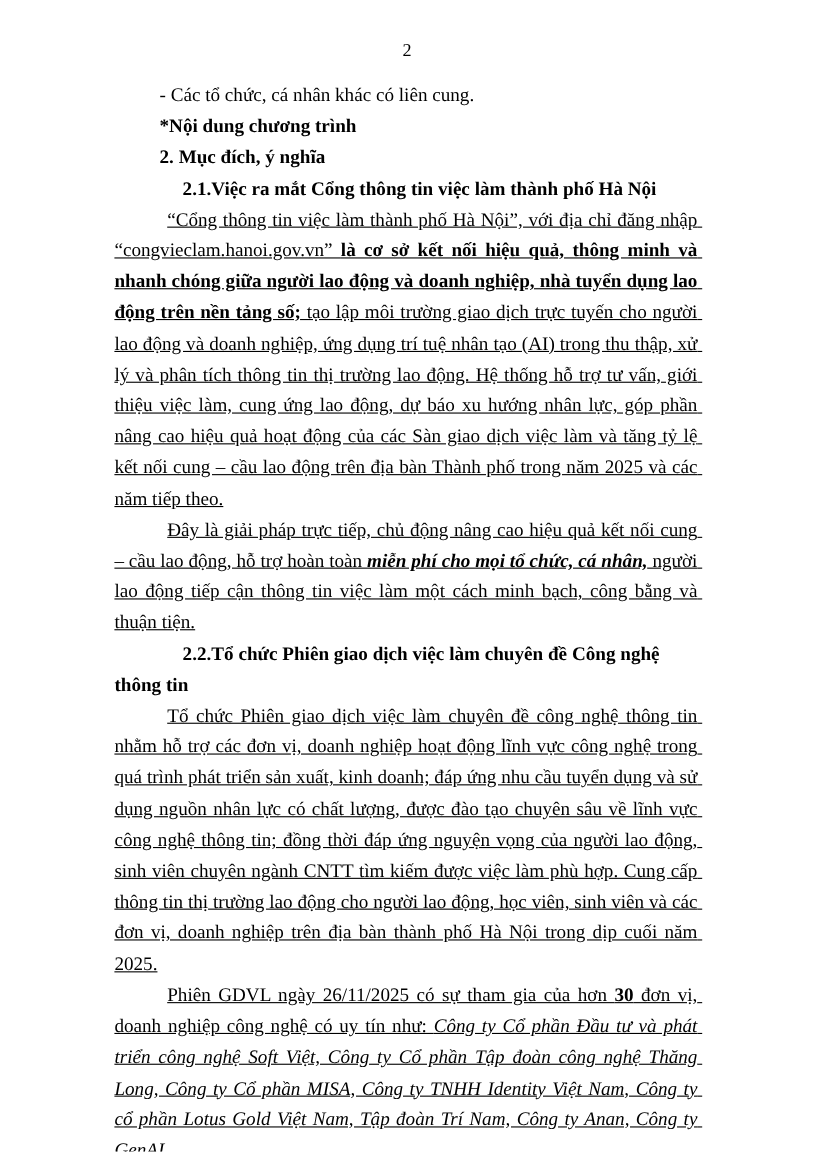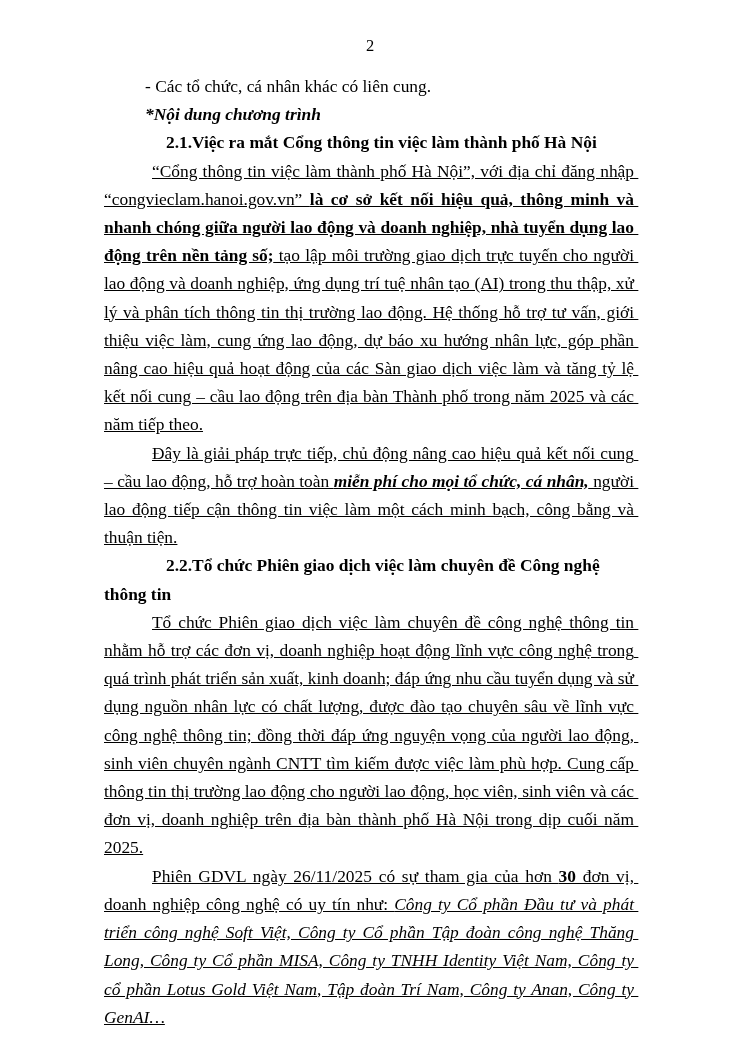--- a/index.html
+++ b/index.html
@@ -50,21 +50,20 @@
   }
   .heading {
     text-indent: 41px;
     text-align: left;
     font-weight: bold;
   }
   .heading-italic {
     text-indent: 41px;
     text-align: left;
     font-weight: bold;
-    font-style: italic;
   }
   .body-para {
     text-indent: 48px;
     text-decoration: underline;
   }
   .sub-heading {
     text-indent: 62px;
     text-align: left;
     font-weight: bold;
   }
@@ -78,20 +77,21 @@
 <body>
 
 <div class="page">
 
   <div class="page-number" data-bind="page.number">2</div>
 
   <div class="content">
 
   <p class="dash-line"><span class="inline" data-bind="blocks.0.text">- Các tổ chức, cá nhân khác có liên cung.</span></p>
       <p class="heading-italic"><span class="inline" data-bind="blocks.2.text">*Nội dung chương trình</span></p>
+      <p class="heading"><span class="inline" data-bind="blocks.5.text">2. Mục đích, ý nghĩa</span></p>
       <p class="sub-heading"><span class="inline" data-bind="blocks.6.text">2.1.Việc ra mắt Cổng thông tin việc làm thành phố Hà Nội</span></p>
       <p class="body-para"><span class="inline" data-bind="blocks.7.runs.0.text">“Cổng thông tin việc làm thành phố Hà Nội”, với địa chỉ đăng nhập “congvieclam.hanoi.gov.vn” </span><span class="b inline" data-bind="blocks.7.runs.1.text">là cơ sở kết nối hiệu quả, thông minh và nhanh chóng giữa người lao động và doanh nghiệp, nhà tuyển dụng lao động trên nền tảng số;</span><span class="inline" data-bind="blocks.7.runs.2.text"> tạo lập môi trường giao dịch trực tuyến cho người lao động và doanh nghiệp, ứng dụng trí tuệ nhân tạo (AI) trong thu thập, xử lý và phân tích thông tin thị trường lao động. Hệ thống hỗ trợ tư vấn, giới thiệu việc làm, cung ứng lao động, dự báo xu hướng nhân lực, góp phần nâng cao hiệu quả hoạt động của các Sàn giao dịch việc làm và tăng tỷ lệ kết nối cung – cầu lao động trên địa bàn Thành phố trong năm 2025 và các năm tiếp theo.</span></p>
       <p class="body-para"><span class="inline" data-bind="blocks.8.runs.0.text">Đây là giải pháp trực tiếp, chủ động nâng cao hiệu quả kết nối cung – cầu lao động, hỗ trợ hoàn toàn </span><span class="bi inline" data-bind="blocks.8.runs.1.text">miễn phí cho mọi tổ chức, cá nhân,</span><span class="inline" data-bind="blocks.8.runs.2.text"> người lao động tiếp cận thông tin việc làm một cách minh bạch, công bằng và thuận tiện.</span></p>
       <p class="sub-heading"><span class="inline" data-bind="blocks.9.text">2.2.Tổ chức Phiên giao dịch việc làm chuyên đề Công nghệ thông tin</span></p>
       <p class="body-para"><span class="inline" data-bind="blocks.10.runs.0.text">Tổ chức Phiên giao dịch việc làm chuyên đề công nghệ thông tin nhằm hỗ trợ các đơn vị, doanh nghiệp hoạt động lĩnh vực công nghệ trong quá trình phát triển sản xuất, kinh doanh; đáp ứng nhu cầu tuyển dụng và sử dụng nguồn nhân lực có chất lượng, được đào tạo chuyên sâu về lĩnh vực công nghệ thông tin; đồng thời đáp ứng nguyện vọng của người lao động, sinh viên chuyên ngành CNTT tìm kiếm được việc làm phù hợp. Cung cấp thông tin thị trường lao động cho người lao động, học viên, sinh viên và các đơn vị, doanh nghiệp trên địa bàn thành phố Hà Nội trong dịp cuối năm 2025.</span></p>
       <p class="body-para"><span class="inline" data-bind="blocks.11.runs.0.text">Phiên GDVL ngày 26/11/2025 có sự tham gia của hơn </span><span class="b inline" data-bind="blocks.11.runs.1.text">30</span><span class="inline" data-bind="blocks.11.runs.2.text"> đơn vị, doanh nghiệp công nghệ có uy tín như: </span><span class="i inline" data-bind="blocks.11.runs.3.text">Công ty Cổ phần Đầu tư và phát triển công nghệ Soft Việt, Công ty Cổ phần Tập đoàn công nghệ Thăng Long, Công ty Cổ phần MISA, Công ty TNHH Identity Việt Nam, Công ty cổ phần Lotus Gold Việt Nam, Tập đoàn Trí Nam, Công ty Anan, Công ty GenAI…</span></p>
     </div>
 
 </div>
 

